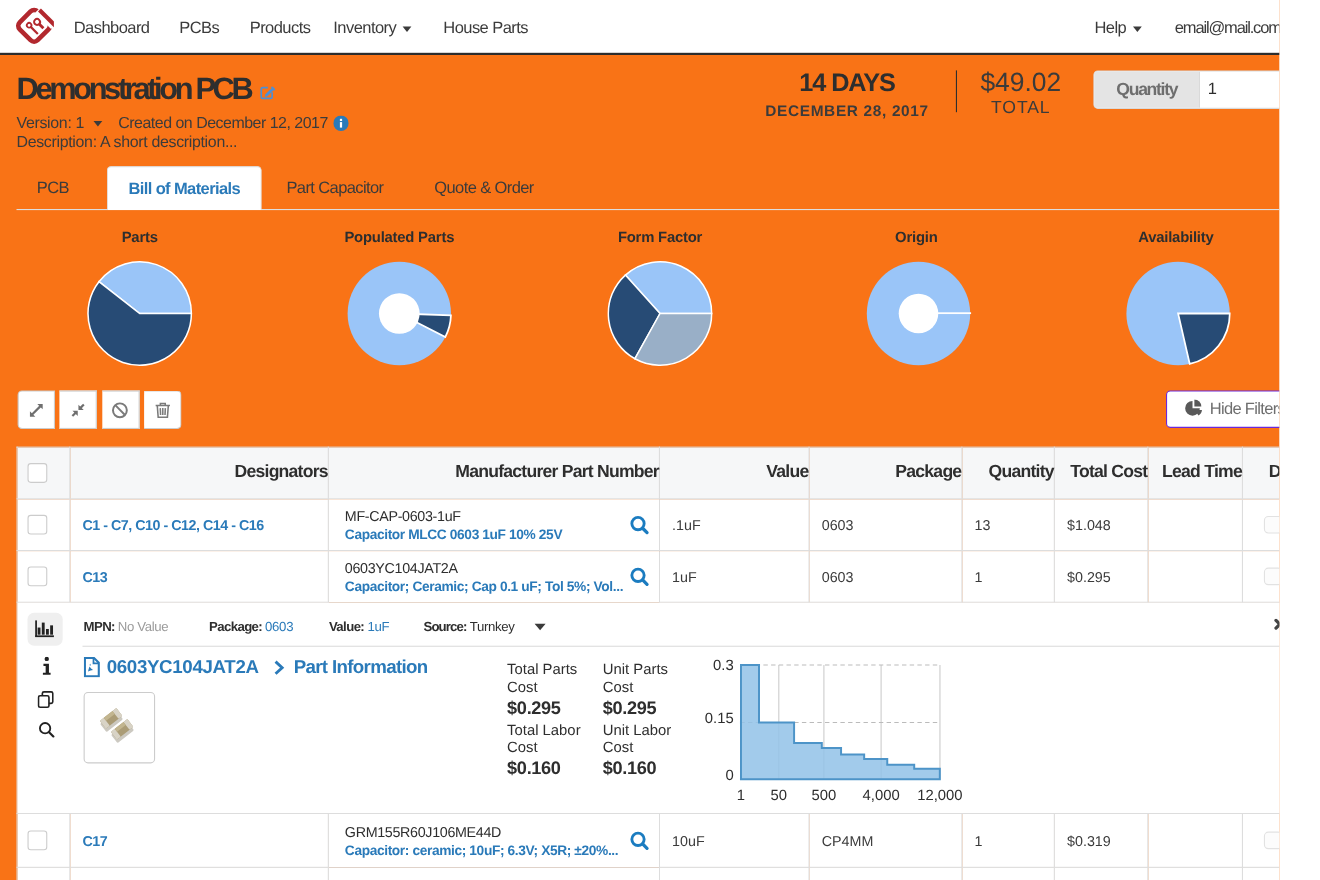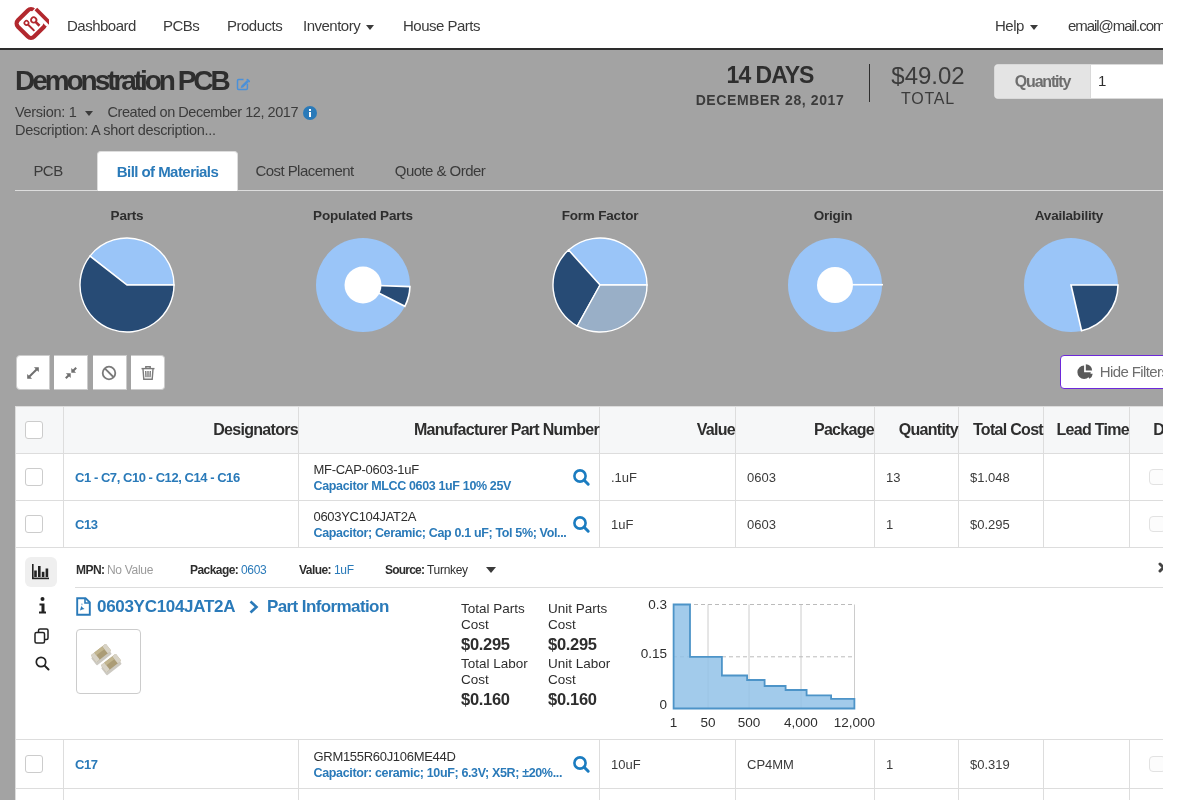--- a/index.html
+++ b/index.html
@@ -1,18 +1,18 @@
 <!DOCTYPE html>
 <html><head>
 <meta charset="utf-8">
 <style>
 * { margin:0; padding:0; box-sizing:border-box; }
 html,body { width:1200px; height:800px; background:#fff; }
 body { font-family:"Liberation Sans", sans-serif; color:#3b3b3b; }
-#page { position:relative; width:1163px; height:800px; overflow:hidden; background:#a3a3a3; }
+#page { position:relative; width:1163px; height:800px; overflow:hidden; background:#f97316; }
 .abs { position:absolute; }
 .caret { display:inline-block; width:0; height:0; border-left:4.5px solid transparent; border-right:4.5px solid transparent; border-top:5px solid #3b3b3b; vertical-align:middle; margin-left:6px; }
 
 #nav { position:absolute; top:0; left:0; width:1200px; height:50px; border-bottom:2px solid #2d2d2d; background:#fff; }
 #nav .link { position:absolute; top:17px; font-size:15px; color:#3b3b3b; letter-spacing:-0.5px; }
 
 #title { position:absolute; left:15px; top:65px; font-size:28px; font-weight:bold; color:#2e2e2e; letter-spacing:-3.05px; }
 .meta { position:absolute; left:15px; font-size:14.5px; color:#3b3b3b; letter-spacing:-0.3px; }
 
 #days { position:absolute; left:690px; top:62px; width:160px; text-align:center; }
@@ -101,21 +101,21 @@
     </div>
   <div id="qtybox">
       <div class="lab">Quantity</div>
       <div class="val">1</div>
     </div>
 
   <div id="tabs">
     <div class="bline"></div>
     <div class="tab" style="left:15px;width:66px;">PCB</div>
     <div class="tab active" style="left:97px;width:141px;">Bill of Materials</div>
-    <div class="tab" style="left:238px;width:133px;">Cost Placement</div>
+    <div class="tab" style="left:238px;width:133px;">Part Capacitor</div>
     <div class="tab" style="left:371px;width:138px;">Quote &amp; Order</div>
   </div>
 
   <div class="ctitle" style="left:27px">Parts</div>
   <div class="ctitle" style="left:263px">Populated Parts</div>
   <div class="ctitle" style="left:500px">Form Factor</div>
   <div class="ctitle" style="left:733px">Origin</div>
   <div class="ctitle" style="left:969px">Availability</div>
 
   <svg class="pie" style="left:79px" width="96" height="96" viewBox="-48 -48 96 96">

